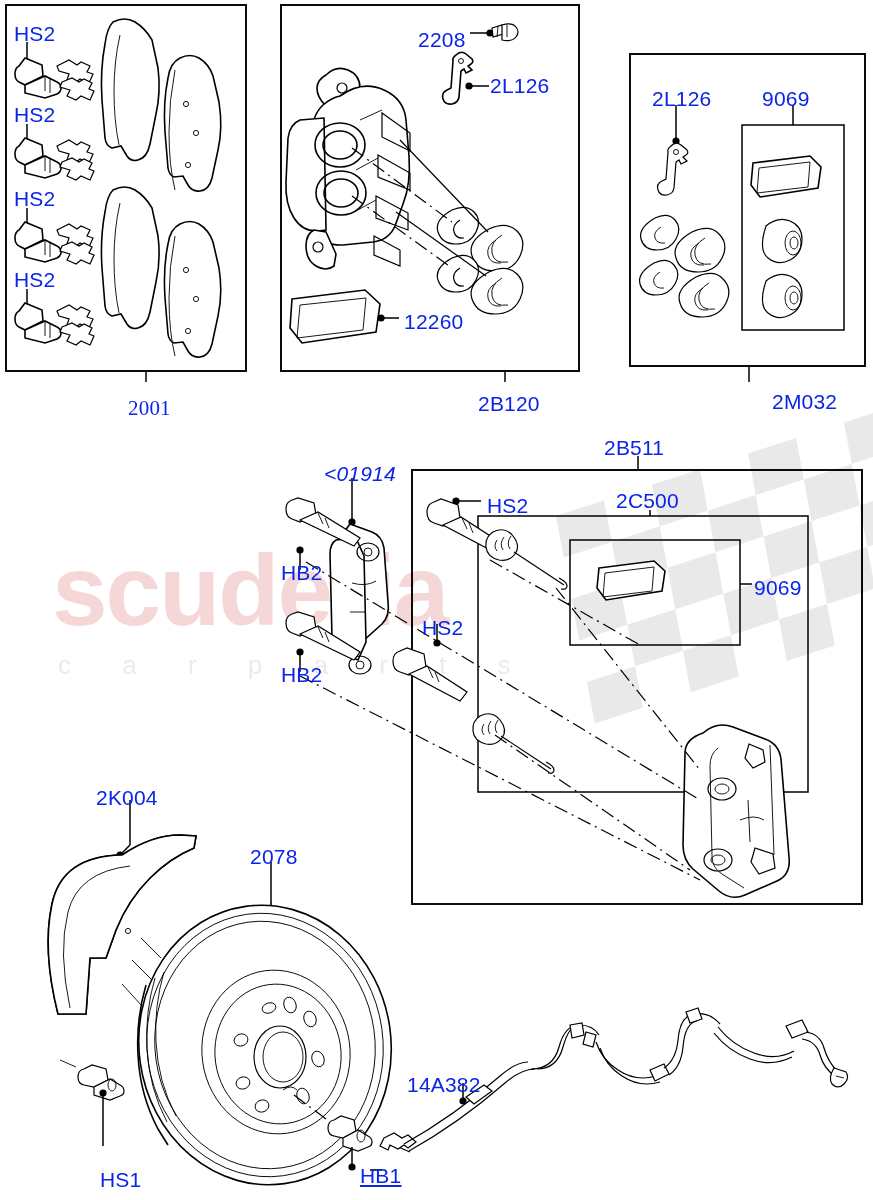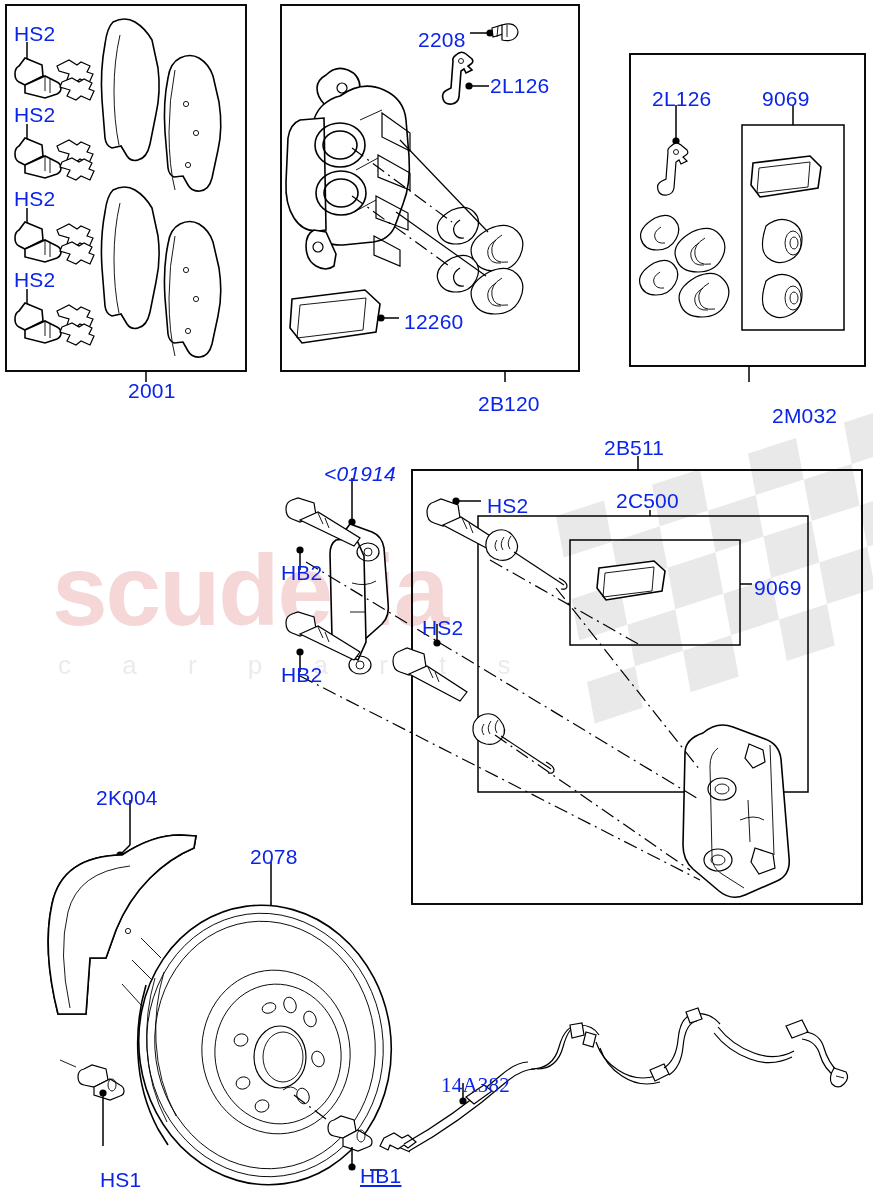--- a/index.html
+++ b/index.html
@@ -370,35 +370,35 @@
       <path class="wht2" d="M834 1068 l12 4 q4 6 -2 12 q-6 6 -12 0 q-4 -6 2 -16 z"></path>
       <path class="lnthin" d="M836 1076 l8 2"></path>
     </g>
 
   </svg>
 
   <div class="lbl" style="left:14px;top:22px;">HS2</div>
   <div class="lbl" style="left:14px;top:103px;">HS2</div>
   <div class="lbl" style="left:14px;top:187px;">HS2</div>
   <div class="lbl" style="left:14px;top:268px;">HS2</div>
-  <div class="lbl" style="left:128px;top:379px;">2001</div>
+  <div class="lbl" style="left:128px;top:396px;font-family:Liberation Serif, serif;">2001</div>
   <div class="lbl" style="left:418px;top:28px;">2208</div>
   <div class="lbl" style="left:490px;top:74px;">2L126</div>
   <div class="lbl" style="left:404px;top:310px;">12260</div>
   <div class="lbl" style="left:478px;top:392px;text-align:right;">2B120</div>
   <div class="lbl" style="left:652px;top:87px;">2L126</div>
   <div class="lbl" style="left:762px;top:87px;">9069</div>
-  <div class="lbl" style="left:772px;top:404px;">2M032</div>
+  <div class="lbl" style="left:772px;top:390px;">2M032</div>
   <div class="lbl" style="left:604px;top:436px;">2B511</div>
   <div class="lbl" style="left:616px;top:489px;">2C500</div>
   <div class="lbl" style="left:754px;top:576px;">9069</div>
   <div class="lbl" style="left:324px;top:462px;font-style:italic;">&lt;01914</div>
   <div class="lbl" style="left:487px;top:494px;">HS2</div>
   <div class="lbl" style="left:422px;top:616px;">HS2</div>
   <div class="lbl" style="left:281px;top:561px;">HB2</div>
   <div class="lbl" style="left:281px;top:663px;">HB2</div>
   <div class="lbl" style="left:96px;top:786px;">2K004</div>
   <div class="lbl" style="left:250px;top:845px;">2078</div>
   <div class="lbl" style="left:100px;top:1168px;">HS1</div>
   <div class="lbl" style="left:360px;top:1164px;text-decoration:underline;">HB1</div>
-  <div class="lbl" style="left:441px;top:1073px;font-family:Liberation Serif, serif;">14A382</div>
+  <div class="lbl" style="left:407px;top:1073px;">14A382</div>
 
 </div>
 
 </body></html>

